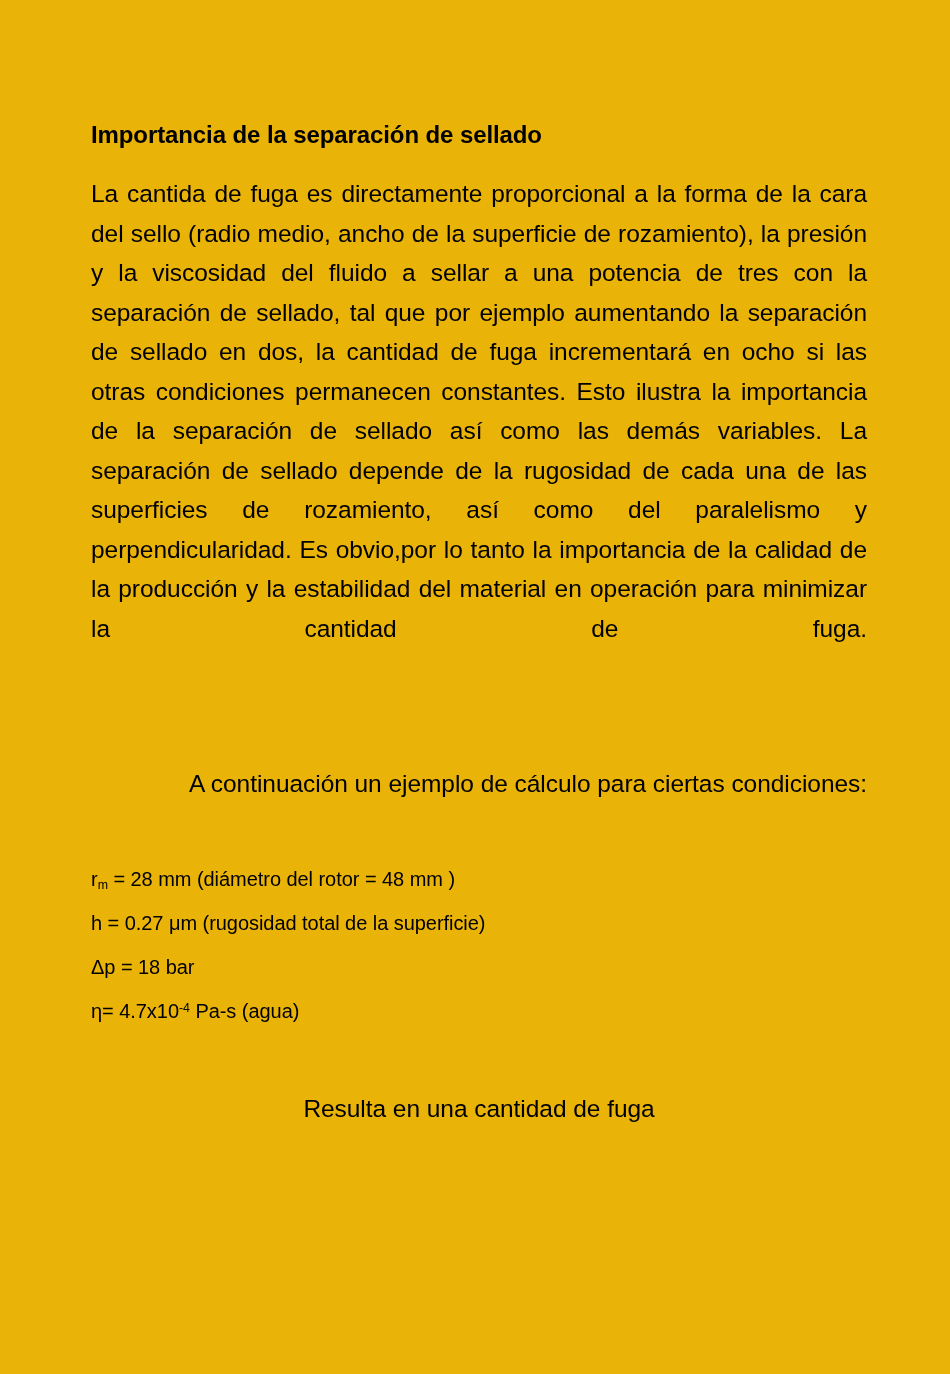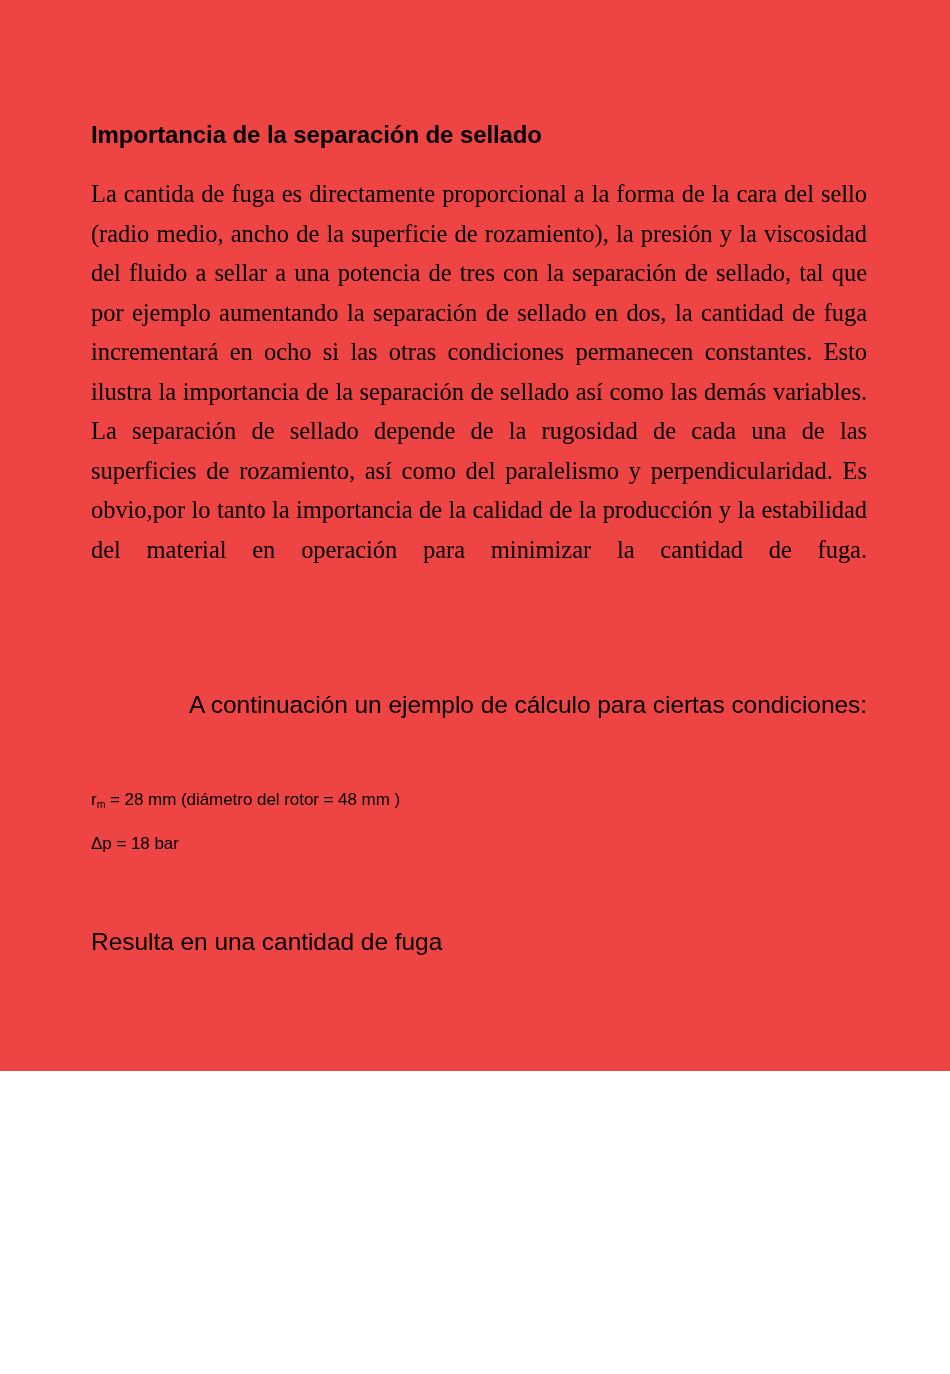--- a/index.html
+++ b/index.html
@@ -16,22 +16,22 @@
     font-family: "Liberation Sans", sans-serif;
     color: #000000;
     -webkit-font-smoothing: antialiased;
   }
 
   .page {
     position: absolute;
     left: 0;
     top: 0;
     width: 950px;
-    height: 1071px;
-    background: #ef4444;
+    height: 1374px;
+    background: #eab308;
   }
 
   .content {
     position: absolute;
     left: 91px;
     top: 120px;
     width: 776px;
   }
 
   h2.section-heading {
@@ -47,52 +47,51 @@
   p.body-text {
     font-size: 24.5px;
     line-height: 39.5px;
     margin: 0;
     padding: 0;
     text-align: justify;
     text-justify: inter-word;
     letter-spacing: -0.05px;
     word-spacing: 0px;
     hyphens: none;
-    font-family: Liberation Serif, serif;
   }
 
   
   p.body-text::after {
     content: "";
     display: inline-block;
     width: 100%;
   }
 
   .gap-after-intro   { height: 24px; }
   .gap-before-h2     { height: 62px; }
   .gap-after-h2      { height: 14px; }
   .gap-before-vars   { height: 54px; }
   .gap-before-result { height: 54px; }
 
   .var-line {
-    font-size: 17px;
+    font-size: 20px;
     line-height: 44px;
     margin: 0;
     padding: 0;
     text-align: left;
     white-space: pre;
     letter-spacing: -0.05px;
   }
 
   .result-line {
     font-size: 24.5px;
     line-height: 44px;
     margin: 0;
     padding: 0;
-    text-align: left;
+    text-align: center;
     letter-spacing: -0.05px;
   }
 
   .lead-line {
     font-size: 24.5px;
     line-height: 39.5px;
     margin: 0;
     padding: 0;
     text-align: right;
     letter-spacing: -0.05px;
@@ -126,23 +125,25 @@
 
 
     <div class="gap-after-h2"></div>
 
     <p class="lead-line">A continuación un ejemplo de cálculo para ciertas condiciones:</p>
 
     <div class="gap-before-vars"></div>
 
     <div class="var-line"><span>r</span><sub>m</sub><span> = 28 mm (diámetro del rotor = 48 mm )</span></div>
 
+    <div class="var-line"><span>h</span><span> = 0.27 μm (rugosidad total de la superficie)</span></div>
 
     <div class="var-line"><span>Δp</span><span> = 18 bar</span></div>
 
+    <div class="var-line"><span>η</span><span>= 4.7x10</span><sup>-4</sup><span> Pa-s (agua)</span></div>
 
 
     <div class="gap-before-result"></div>
 
     <div class="result-line">Resulta en una cantidad de fuga</div>
 
 
   </div>
 </div>
 

